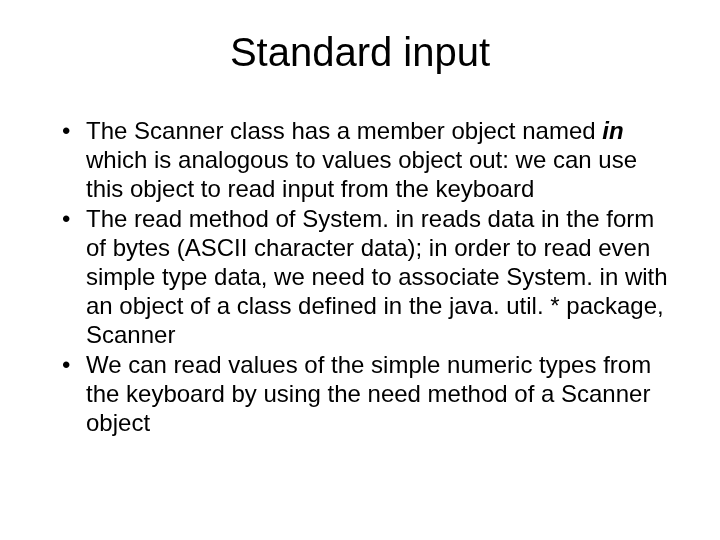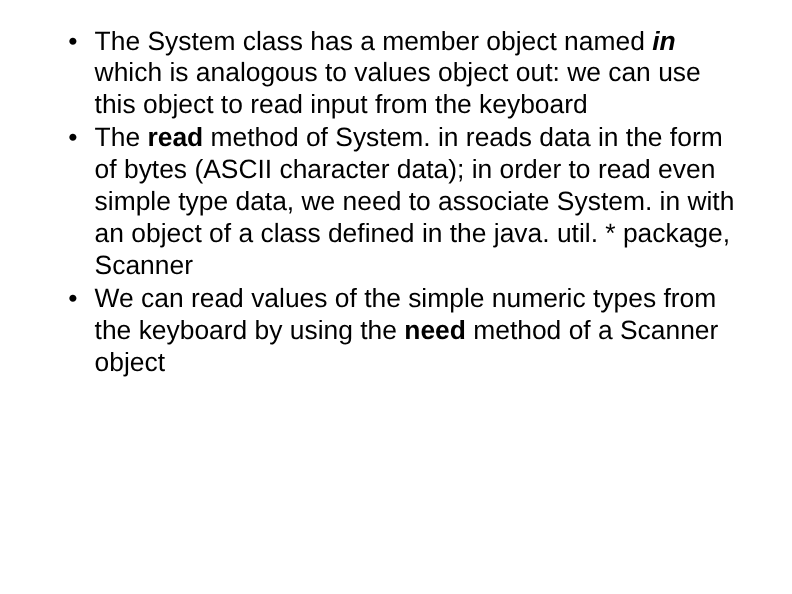--- a/index.html
+++ b/index.html
@@ -37,30 +37,31 @@
   }
   ul.bullets > li::before {
     content: "•";
     position: absolute;
     left: 0;
     top: 0;
     font-size: 24px;
     line-height: 1.2;
   }
   .bi { font-weight: bold; font-style: italic; }
-  .b  { font-weight: bold; margin-top: 32px; }
+  .b  { font-weight: normal; margin-top: 32px; }
 </style>
 </head>
 <body>
 
 <div class="slide">
+  <h1 class="title">Standard input</h1>
 
   <ul class="bullets">
     <li>
-      <span>The System class has a member object named </span><span class="bi">in</span><span> which is analogous to values object out: we can use this object to read input from the keyboard</span>
+      <span>The Scanner class has a member object named </span><span class="bi">in</span><span> which is analogous to values object out: we can use this object to read input from the keyboard</span>
     </li>
     <li>
       <span>The </span><span class="b">read</span><span> method of System. in reads data in the form of bytes (ASCII character data); in order to read even simple type data, we need to associate System. in with an object of a class defined in the java. util. * package, Scanner</span>
     </li>
     <li>
       <span>We can read values of the simple numeric types from the keyboard by using the </span><span class="b">need</span><span> method of a Scanner object</span>
     </li>
   </ul>
 </div>
 

